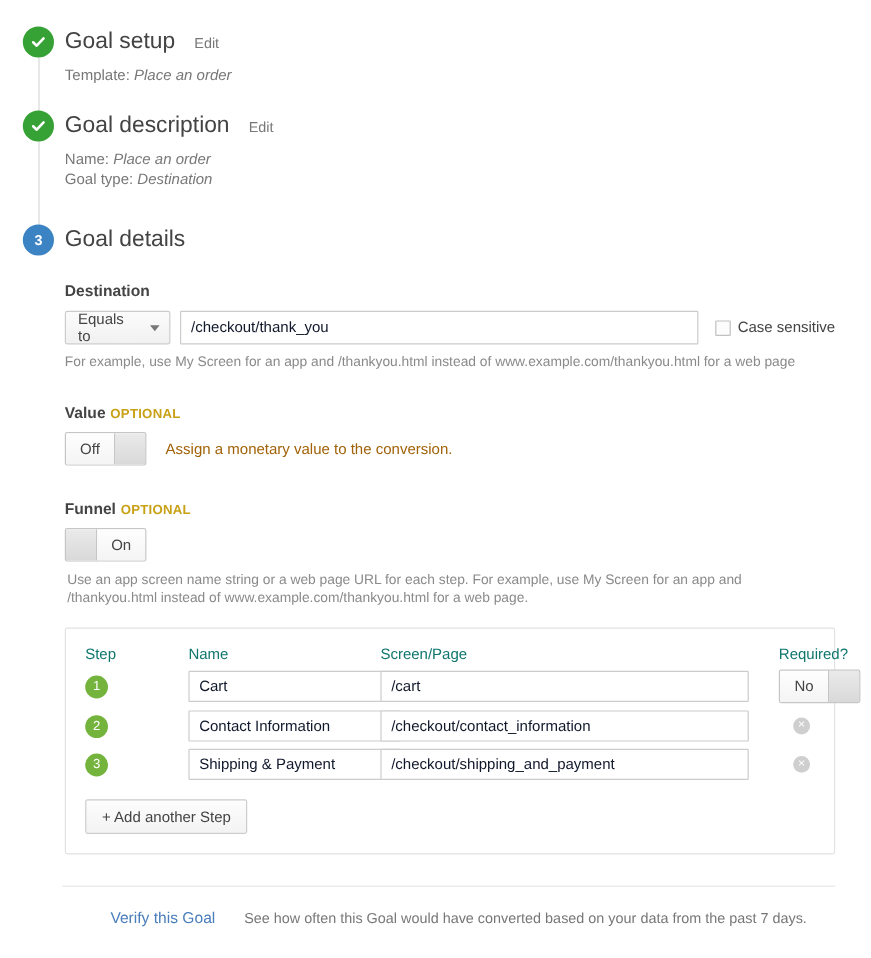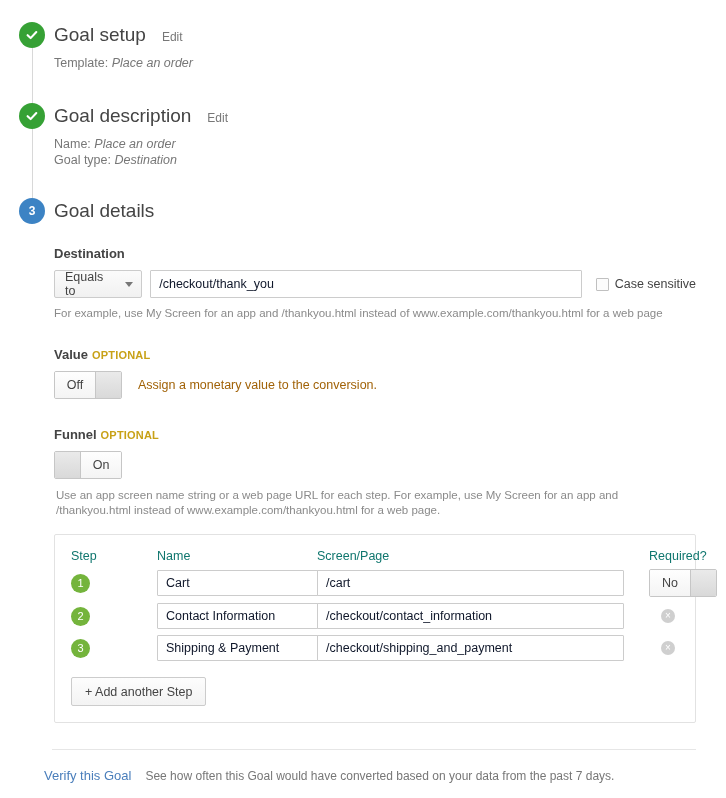--- a/index.html
+++ b/index.html
@@ -77,21 +77,21 @@
     cursor: pointer;
   }
   .step-meta {
     margin-top: 7px;
     font-size: 12.5px;
     color: #777;
     line-height: 16px;
   }
   .step-meta .it { font-style: italic; }
 
-  .step-block-1 { margin-bottom: 32px; }
+  .step-block-1 { margin-bottom: 21px; }
   .step-block-2 { margin-bottom: 30px; }
 
   
   .details-body {
     padding-left: 54px;
     padding-right: 30px;
     margin-top: 22px;
   }
   .section-label {
     font-size: 13px;
@@ -301,22 +301,22 @@
   .add-step-btn { margin-top: 10px; }
 
   
   .divider {
     border-top: 1px solid #e6e6e6;
     margin: 26px 30px 0 52px;
   }
   .verify-row {
     display: flex;
     align-items: baseline;
-    gap: 14px;
-    padding: 18px 0 0 44px;
+    gap: 24px;
+    padding: 18px 0 0 92px;
   }
   .verify-link {
     font-size: 13px;
     color: #4a7ebb;
     text-decoration: none;
     cursor: pointer;
   }
   .verify-desc {
     font-size: 12px;
     color: #777;

